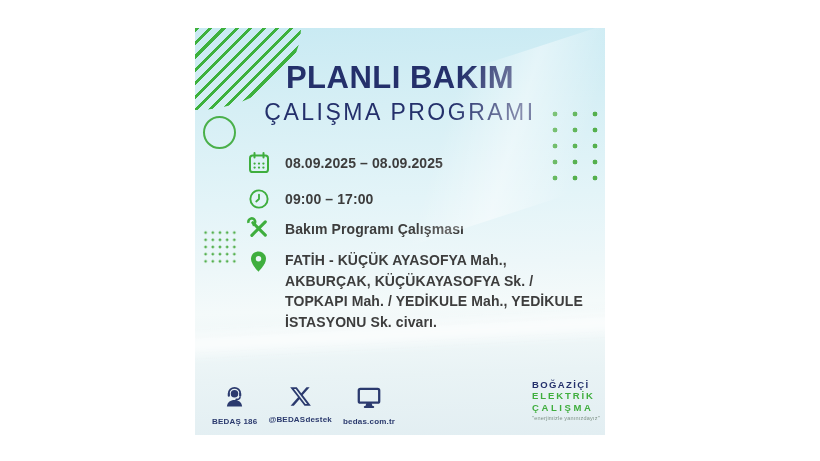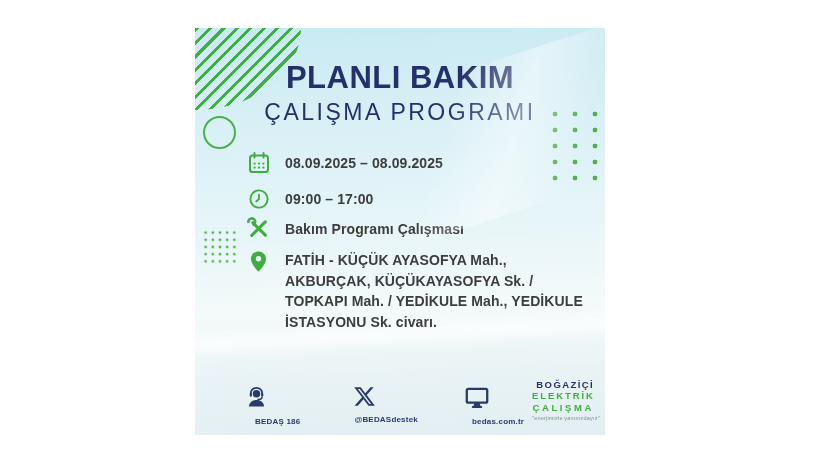--- a/index.html
+++ b/index.html
@@ -48,22 +48,22 @@
   .row{position:absolute;left:50px;display:flex;align-items:center;gap:13px;color:#3d3d3d;}
   .row .ic{width:27px;display:flex;justify-content:center;align-items:center;flex:0 0 27px;}
   .row .txt{font-size:14px;font-weight:700;letter-spacing:.1px;}
   .row-date{top:123px;}
   .row-time{top:160px;}
   .row-work{top:188px;}
   .row-loc{top:222px;align-items:flex-start;}
   .row-loc .txt{width:302px;line-height:20.5px;}
   .footer-contacts{position:absolute;left:17px;bottom:9px;display:flex;gap:11px;}
   .contact{display:flex;flex-direction:column;align-items:center;gap:3px;}
-  .contact .lbl{font-size:8px;font-weight:700;color:#2b3a6e;letter-spacing:.2px;white-space:nowrap;margin-left:43px;}
-  .logo{position:absolute;right:11px;bottom:13px;width:62px;text-align:right;line-height:1.22;}
+  .contact .lbl{font-size:8px;font-weight:700;color:#2b3a6e;letter-spacing:.2px;white-space:nowrap;}
+  .logo{position:absolute;right:11px;bottom:13px;width:62px;text-align:left;line-height:1.22;}
   .logo .l1{color:#24306b;font-weight:800;font-size:9.5px;letter-spacing:1.4px;}
   .logo .l2{color:#3fae3e;font-weight:800;font-size:9.5px;letter-spacing:1.9px;}
   .logo .l3{color:#3fae3e;font-weight:800;font-size:9.5px;letter-spacing:2.6px;}
   .logo .tag{color:#7f9287;font-size:5.5px;margin-top:2px;letter-spacing:.2px;white-space:nowrap;}
 </style>
 </head>
 <body>
 
 <div class="card">
 

